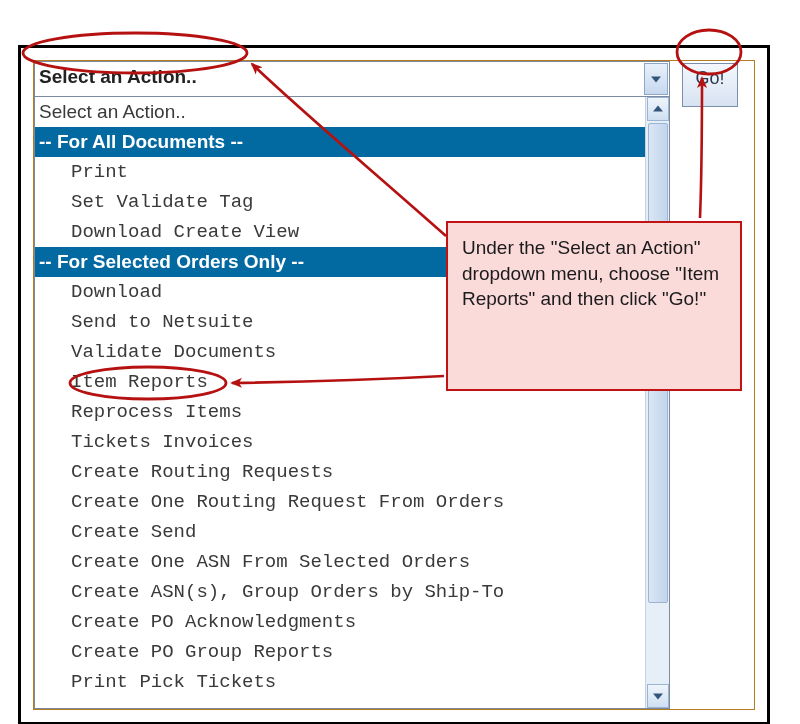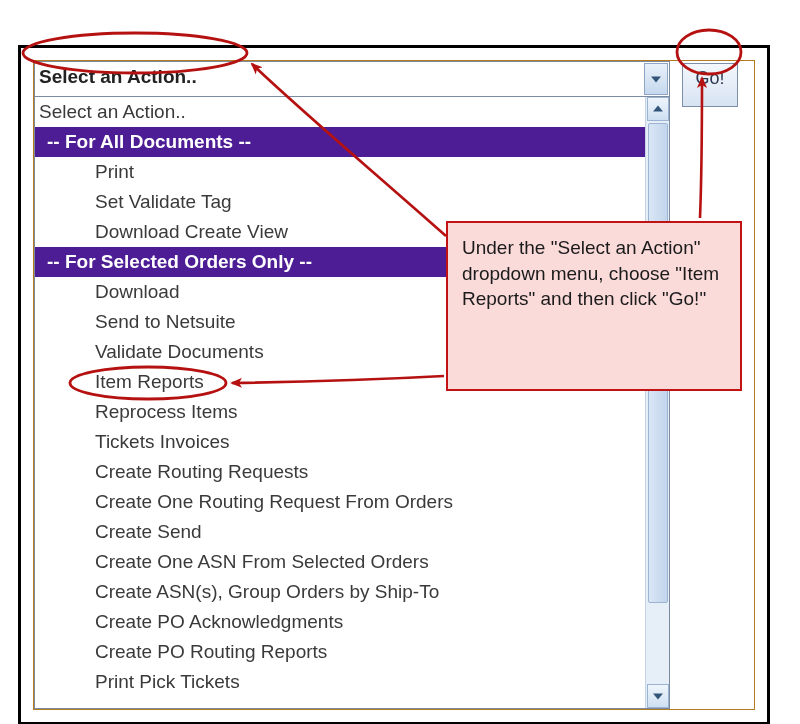--- a/index.html
+++ b/index.html
@@ -121,28 +121,28 @@
     height: 30px;
     line-height: 30px;
     white-space: nowrap;
     font-size: 19px;
     color: #3a3a3a;
   }
   .list-area .row.top {
     padding-left: 4px;
   }
   .list-area .row.item {
-    padding-left: 60px;
-    font-family: Liberation Sans, sans-serif;
+    padding-left: 36px;
+    font-family: Liberation Mono, monospace;
   }
   .list-area .row.header {
-    background: #4c1d95;
+    background: #0369a1;
     color: #ffffff;
     font-weight: bold;
-    padding-left: 12px;
+    padding-left: 4px;
     font-family: Verdana, sans-serif;
   }
   .list-area .row.header .wrap {
     display: inline-block;
   }
   
   .vscroll {
     position: absolute;
     right: 0;
     top: 0;
@@ -253,21 +253,21 @@
           <div class="row item">Validate Documents</div>
           <div class="row item">Item Reports</div>
           <div class="row item">Reprocess Items</div>
           <div class="row item">Tickets Invoices</div>
           <div class="row item">Create Routing Requests</div>
           <div class="row item">Create One Routing Request From Orders</div>
           <div class="row item">Create Send</div>
           <div class="row item">Create One ASN From Selected Orders</div>
           <div class="row item">Create ASN(s), Group Orders by Ship-To</div>
           <div class="row item">Create PO Acknowledgments</div>
-          <div class="row item">Create PO Routing Reports</div>
+          <div class="row item">Create PO Group Reports</div>
           <div class="row item">Print Pick Tickets</div>
         </div>
 
         <div class="vscroll">
           <div class="btn up">
               <span class="chev"></span>
             </div>
           <div class="thumb"></div>
           <div class="btn down">
               <span class="chev"></span>

